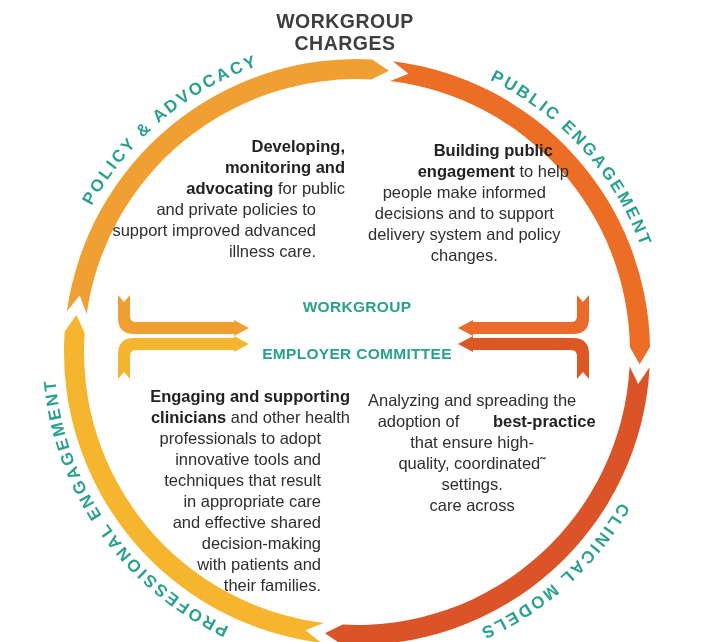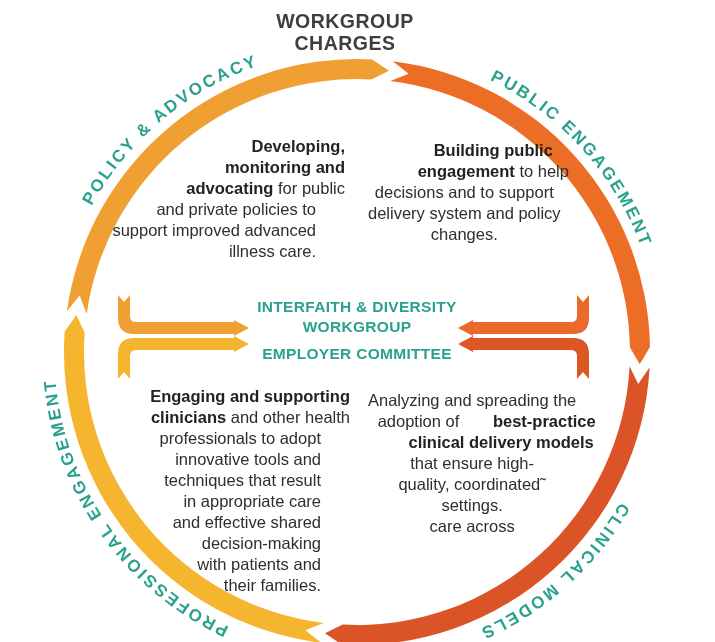--- a/index.html
+++ b/index.html
@@ -61,39 +61,39 @@
       <textPath href="#arc-bl" startOffset="50%" text-anchor="middle">PROFESSIONAL ENGAGEMENT</textPath>
     </text>
   </svg>
 
   <div class="title">
     <div>WORKGROUP</div>
     <div>CHARGES</div>
   </div>
 
   <div class="center-teal" id="center-workgroup">
-    <div>INTERFAITH &amp; DIVERSITY</div>
     <div>WORKGROUP</div>
   </div>
   <div class="center-teal" id="center-committee">
     <div>EMPLOYER COMMITTEE</div>
   </div>
 
   <div class="block align-r" id="block-policy">
     <div class="line"><span></span><span class="b">Developing,</span><span></span></div>
     <div class="line"><span></span><span class="b">monitoring and</span><span></span></div>
     <div class="line"><span></span><span class="b">advocating</span><span> for public</span></div>
     <div class="line"><span>and private policies to</span><span class="b"></span><span></span></div>
     <div class="line"><span>support improved advanced</span><span class="b"></span><span></span></div>
     <div class="line"><span>illness care.</span><span class="b"></span><span></span></div>
   </div>
 
   <div class="block align-l" id="block-public">
     <div class="line"><span></span><span class="b">Building public</span><span></span></div>
     <div class="line"><span></span><span class="b">engagement</span><span> to help</span></div>
+    <div class="line"><span>people make informed</span><span class="b"></span><span></span></div>
     <div class="line"><span>decisions and to support</span><span class="b"></span><span></span></div>
     <div class="line"><span>delivery system and policy</span><span class="b"></span><span></span></div>
     <div class="line"><span>changes.</span><span class="b"></span><span></span></div>
   </div>
 
   <div class="block align-r" id="block-professional">
     <div class="line"><span></span><span class="b">Engaging and supporting</span><span></span></div>
     <div class="line"><span></span><span class="b">clinicians</span><span> and other health</span></div>
     <div class="line"><span>professionals to adopt</span><span class="b"></span><span></span></div>
     <div class="line"><span>innovative tools and</span><span class="b"></span><span></span></div>
@@ -101,20 +101,19 @@
     <div class="line"><span>in appropriate care</span><span class="b"></span><span></span></div>
     <div class="line"><span>and effective shared</span><span class="b"></span><span></span></div>
     <div class="line"><span>decision-making</span><span class="b"></span><span></span></div>
     <div class="line"><span>with patients and</span><span class="b"></span><span></span></div>
     <div class="line"><span>their families.</span><span class="b"></span><span></span></div>
   </div>
 
   <div class="block align-l" id="block-clinical">
     <div class="line"><span>Analyzing and spreading the</span><span class="b"></span><span></span></div>
     <div class="line"><span>adoption of </span><span class="b">best-practice</span><span></span></div>
-    <div class="line"><span></span><span class="b">clinical delivery models</span><span></span></div>
     <div class="line"><span>that ensure high-</span><span class="b"></span><span></span></div>
     <div class="line"><span>quality, coordinated˜</span><span class="b"></span><span></span></div>
     <div class="line"><span>settings.</span><span class="b"></span><span></span></div>
     <div class="line"><span>care across</span><span class="b"></span><span></span></div>
   </div>
 
 </div>
 
 </body></html>

